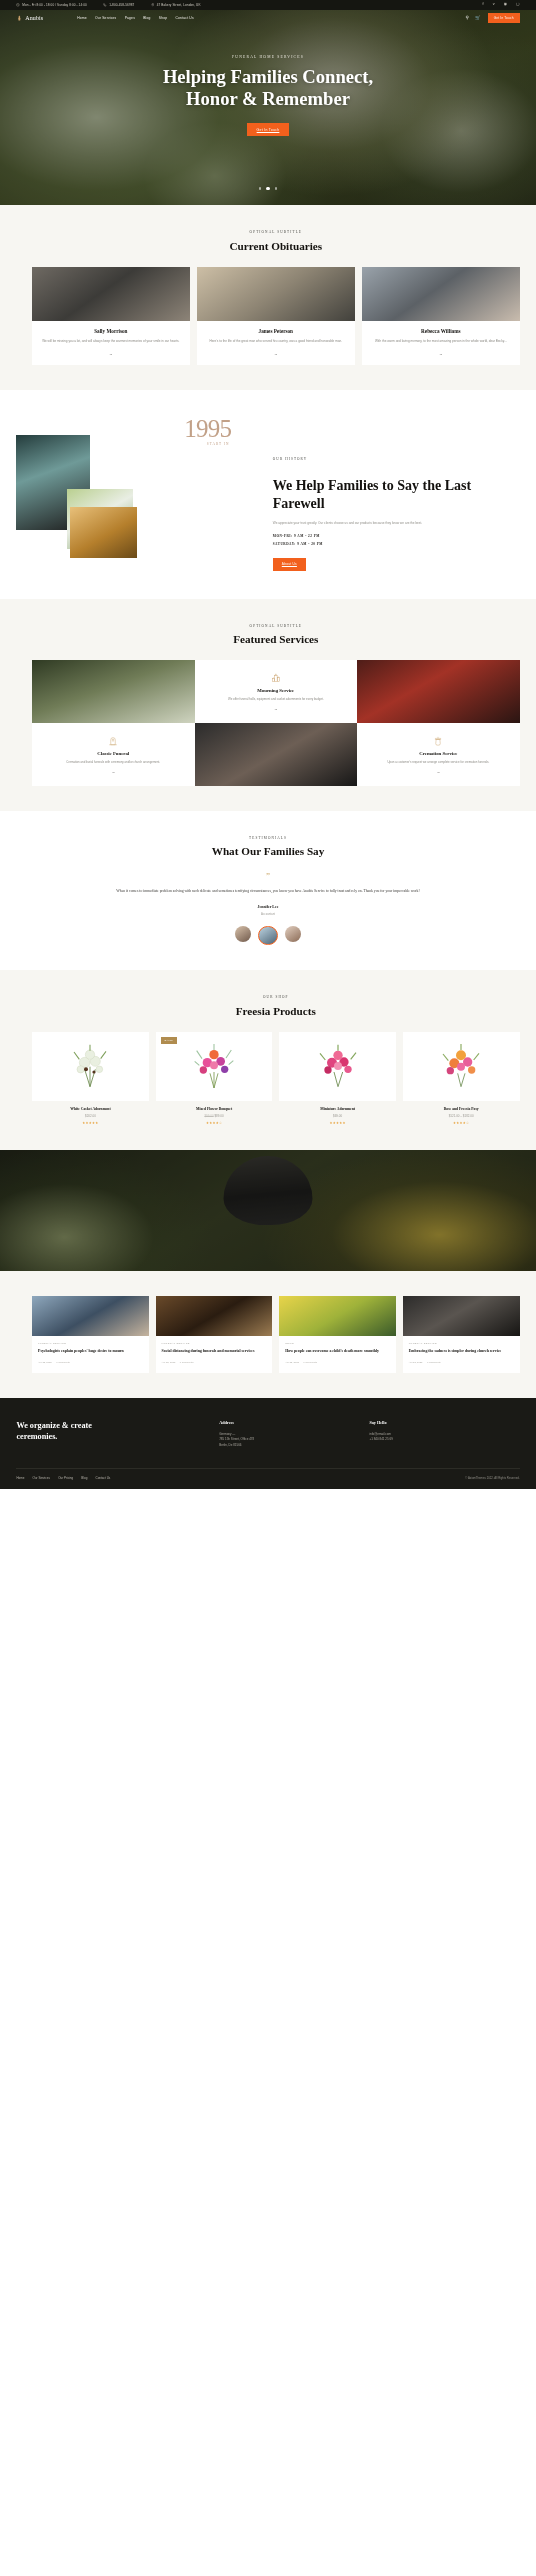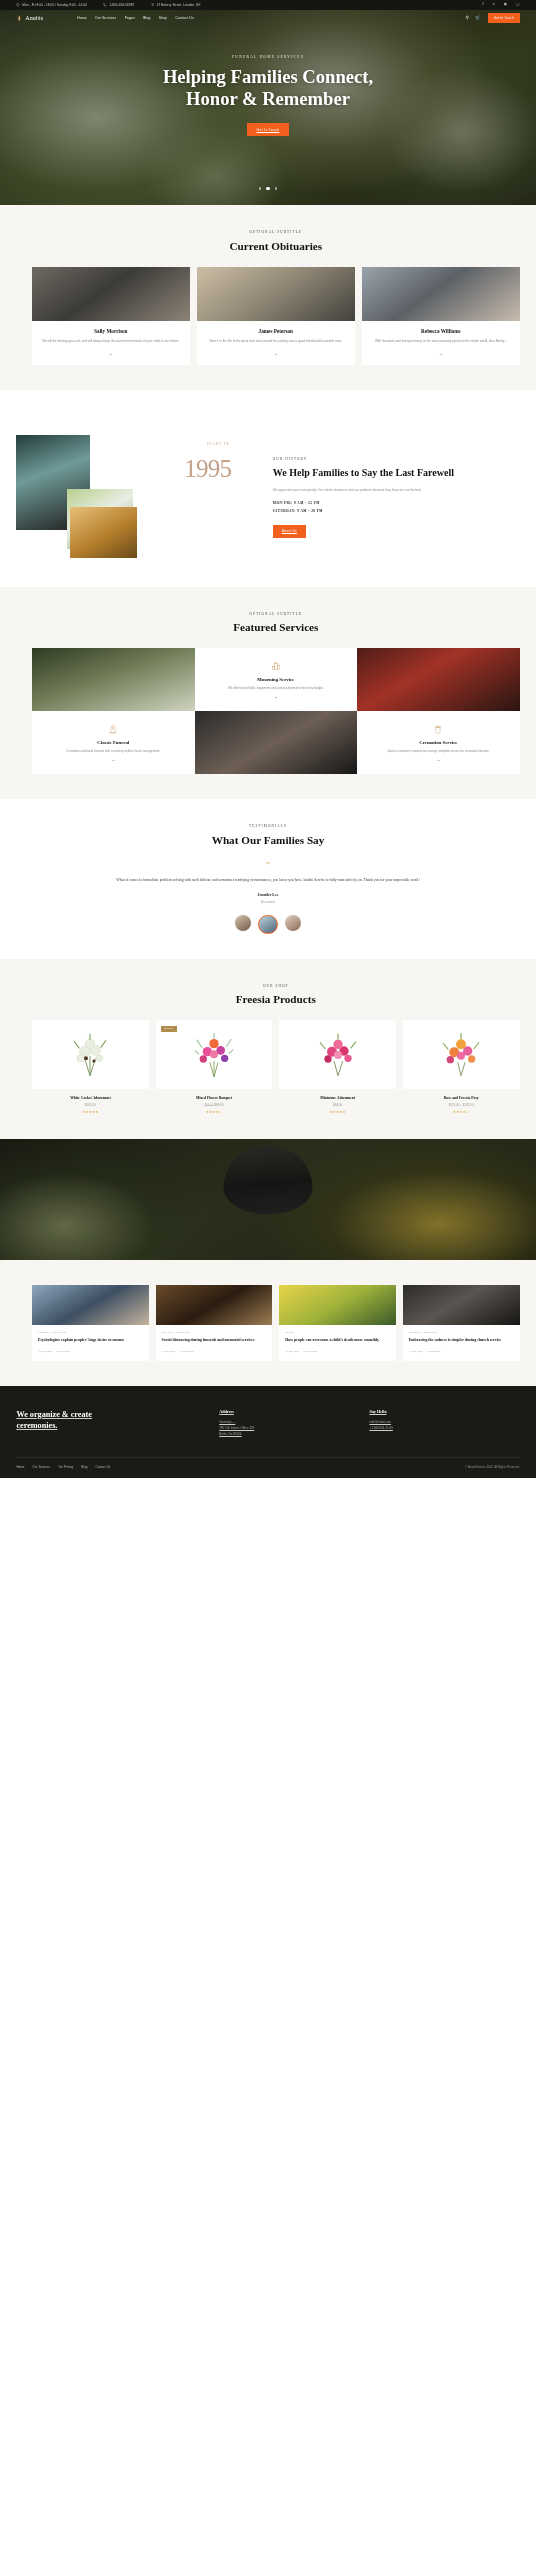--- a/index.html
+++ b/index.html
@@ -3,21 +3,21 @@
 <meta charset="utf-8">
 <style>
   * { margin:0; padding:0; box-sizing:border-box; }
   body {
     width:536px;
     font-family:"Liberation Sans", sans-serif;
     background:#ffffff;
     color:#2b2b2b;
     -webkit-font-smoothing:antialiased;
   }
-  .serif { font-family:"Liberation Serif", serif;margin-top:40px; }
+  .serif { font-family:"Liberation Serif", serif; }
 
   
   .topbar{
     height:10.4px;background:#151611;display:flex;align-items:center;
     padding:0 16.4px;font-size:3.1px;letter-spacing:0.1px;color:#cfcbc2;
   }
   .topbar .ti{display:flex;align-items:center;gap:2.2px;margin-right:16.4px;}
   .topbar .ti svg{width:3.7px;height:3.7px;flex:0 0 auto;}
   .topbar .socials{margin-left:auto;display:flex;gap:9px;align-items:center;}
   .topbar .socials span{font-size:3.7px;color:#d9d5cc;line-height:1;}
@@ -92,21 +92,21 @@
   .year{
     position:absolute;right:31px;top:-3px;font-family:"Liberation Serif",serif;
     font-size:25px;color:#c2a188;font-weight:400;letter-spacing:-0.7px;
   }
   .year-lbl{position:absolute;right:33px;top:24px;font-family:"Liberation Serif",serif;font-size:3.4px;letter-spacing:1px;color:#c2a188;}
   .hi1{position:absolute;left:0;top:16.4px;width:74px;height:95px;background:linear-gradient(160deg,#243c3c 0%,#6f9a98 40%,#1d1d1c 100%);}
   .hi2{position:absolute;left:51px;top:71px;width:66px;height:60px;background:linear-gradient(150deg,#b9cf8f 0%,#e9eee4 45%,#7b9c5e 100%);}
   .hi3{position:absolute;left:54px;top:89px;width:67px;height:51px;background:linear-gradient(150deg,#e8c07a 0%,#b57f2c 55%,#6a4a18 100%);}
   .hist-right{flex:1;padding-top:39px;}
   .hist-right .eyebrow{text-align:left;}
-  .h3big{font-family:"Liberation Serif",serif;font-weight:700;font-size:10px;line-height:1.28;color:#14120f;margin-top:6px;}
+  .h3big{font-family:"Liberation Serif",serif;font-weight:700;font-size:14px;line-height:1.28;color:#14120f;margin-top:16px;}
   .hist-right p{font-size:3.1px;line-height:1.95;color:#908e88;margin-top:6.7px;}
   .hours{margin-top:8.2px;}
   .hours div{font-family:"Liberation Serif",serif;font-weight:700;font-size:3.3px;letter-spacing:0.5px;color:#1c1a17;margin-bottom:3.7px;}
   .about-btn{display:inline-block;margin-top:8.2px;background:#f2601d;color:#fff;font-size:3.1px;letter-spacing:0.3px;padding:4.5px 9px;}
 
   
   .svc-grid{display:grid;grid-template-columns:1fr 1fr 1fr;grid-auto-rows:63px;gap:0;}
   .svc-card{background:#fff;display:flex;flex-direction:column;align-items:center;justify-content:center;text-align:center;padding:7.4px 9px;}
   .svc-ico{width:12px;height:12px;margin-bottom:4.5px;}
   .svc-t{font-family:"Liberation Serif",serif;font-weight:700;font-size:4.8px;color:#14120f;}
@@ -166,21 +166,21 @@
   .blog .cat{font-size:2.4px;letter-spacing:0.4px;color:#a6a49e;text-transform:uppercase;}
   .blog .t{font-family:"Liberation Serif",serif;font-weight:700;font-size:3.9px;line-height:1.45;color:#14120f;margin-top:3.7px;}
   .blog .mt{font-size:2.4px;color:#b0aea8;margin-top:6.7px;display:flex;gap:4.5px;}
   .bp1{background:linear-gradient(150deg,#8fa8bd 0%,#3d4f62 50%,#c6b49e 100%);}
   .bp2{background:linear-gradient(150deg,#6a4a2a 0%,#2a1c10 50%,#9c7c52 100%);}
   .bp3{background:linear-gradient(150deg,#e8d44a 0%,#9fb23a 50%,#3a5a2a 100%);}
   .bp4{background:linear-gradient(150deg,#2c2b2a 0%,#5a5550 45%,#161513 100%);}
 
   
   .footer{background:#1a1a16;color:#cfccc4;padding:22.3px 16.4px 0;}
-  .f-top{display:flex;text-decoration:underline;}
+  .f-top{display:flex;}
   .f-brand{flex:1.35;}
   .f-brand h3{font-family:"Liberation Serif",serif;font-weight:700;font-size:8.2px;line-height:1.35;color:#fff;}
   .f-col{flex:1;}
   .f-col h4{font-family:"Liberation Serif",serif;font-weight:700;font-size:4.2px;color:#fff;margin-bottom:6.7px;}
   .f-col p,.f-col a{display:block;font-size:3px;line-height:1.95;color:#a8a59d;text-decoration:none;}
   .f-bar{
     margin-top:19.4px;border-top:0.7px solid #2c2c26;display:flex;align-items:center;
     padding:6.7px 0 9px;
   }
   .f-links{display:flex;gap:8.2px;}

